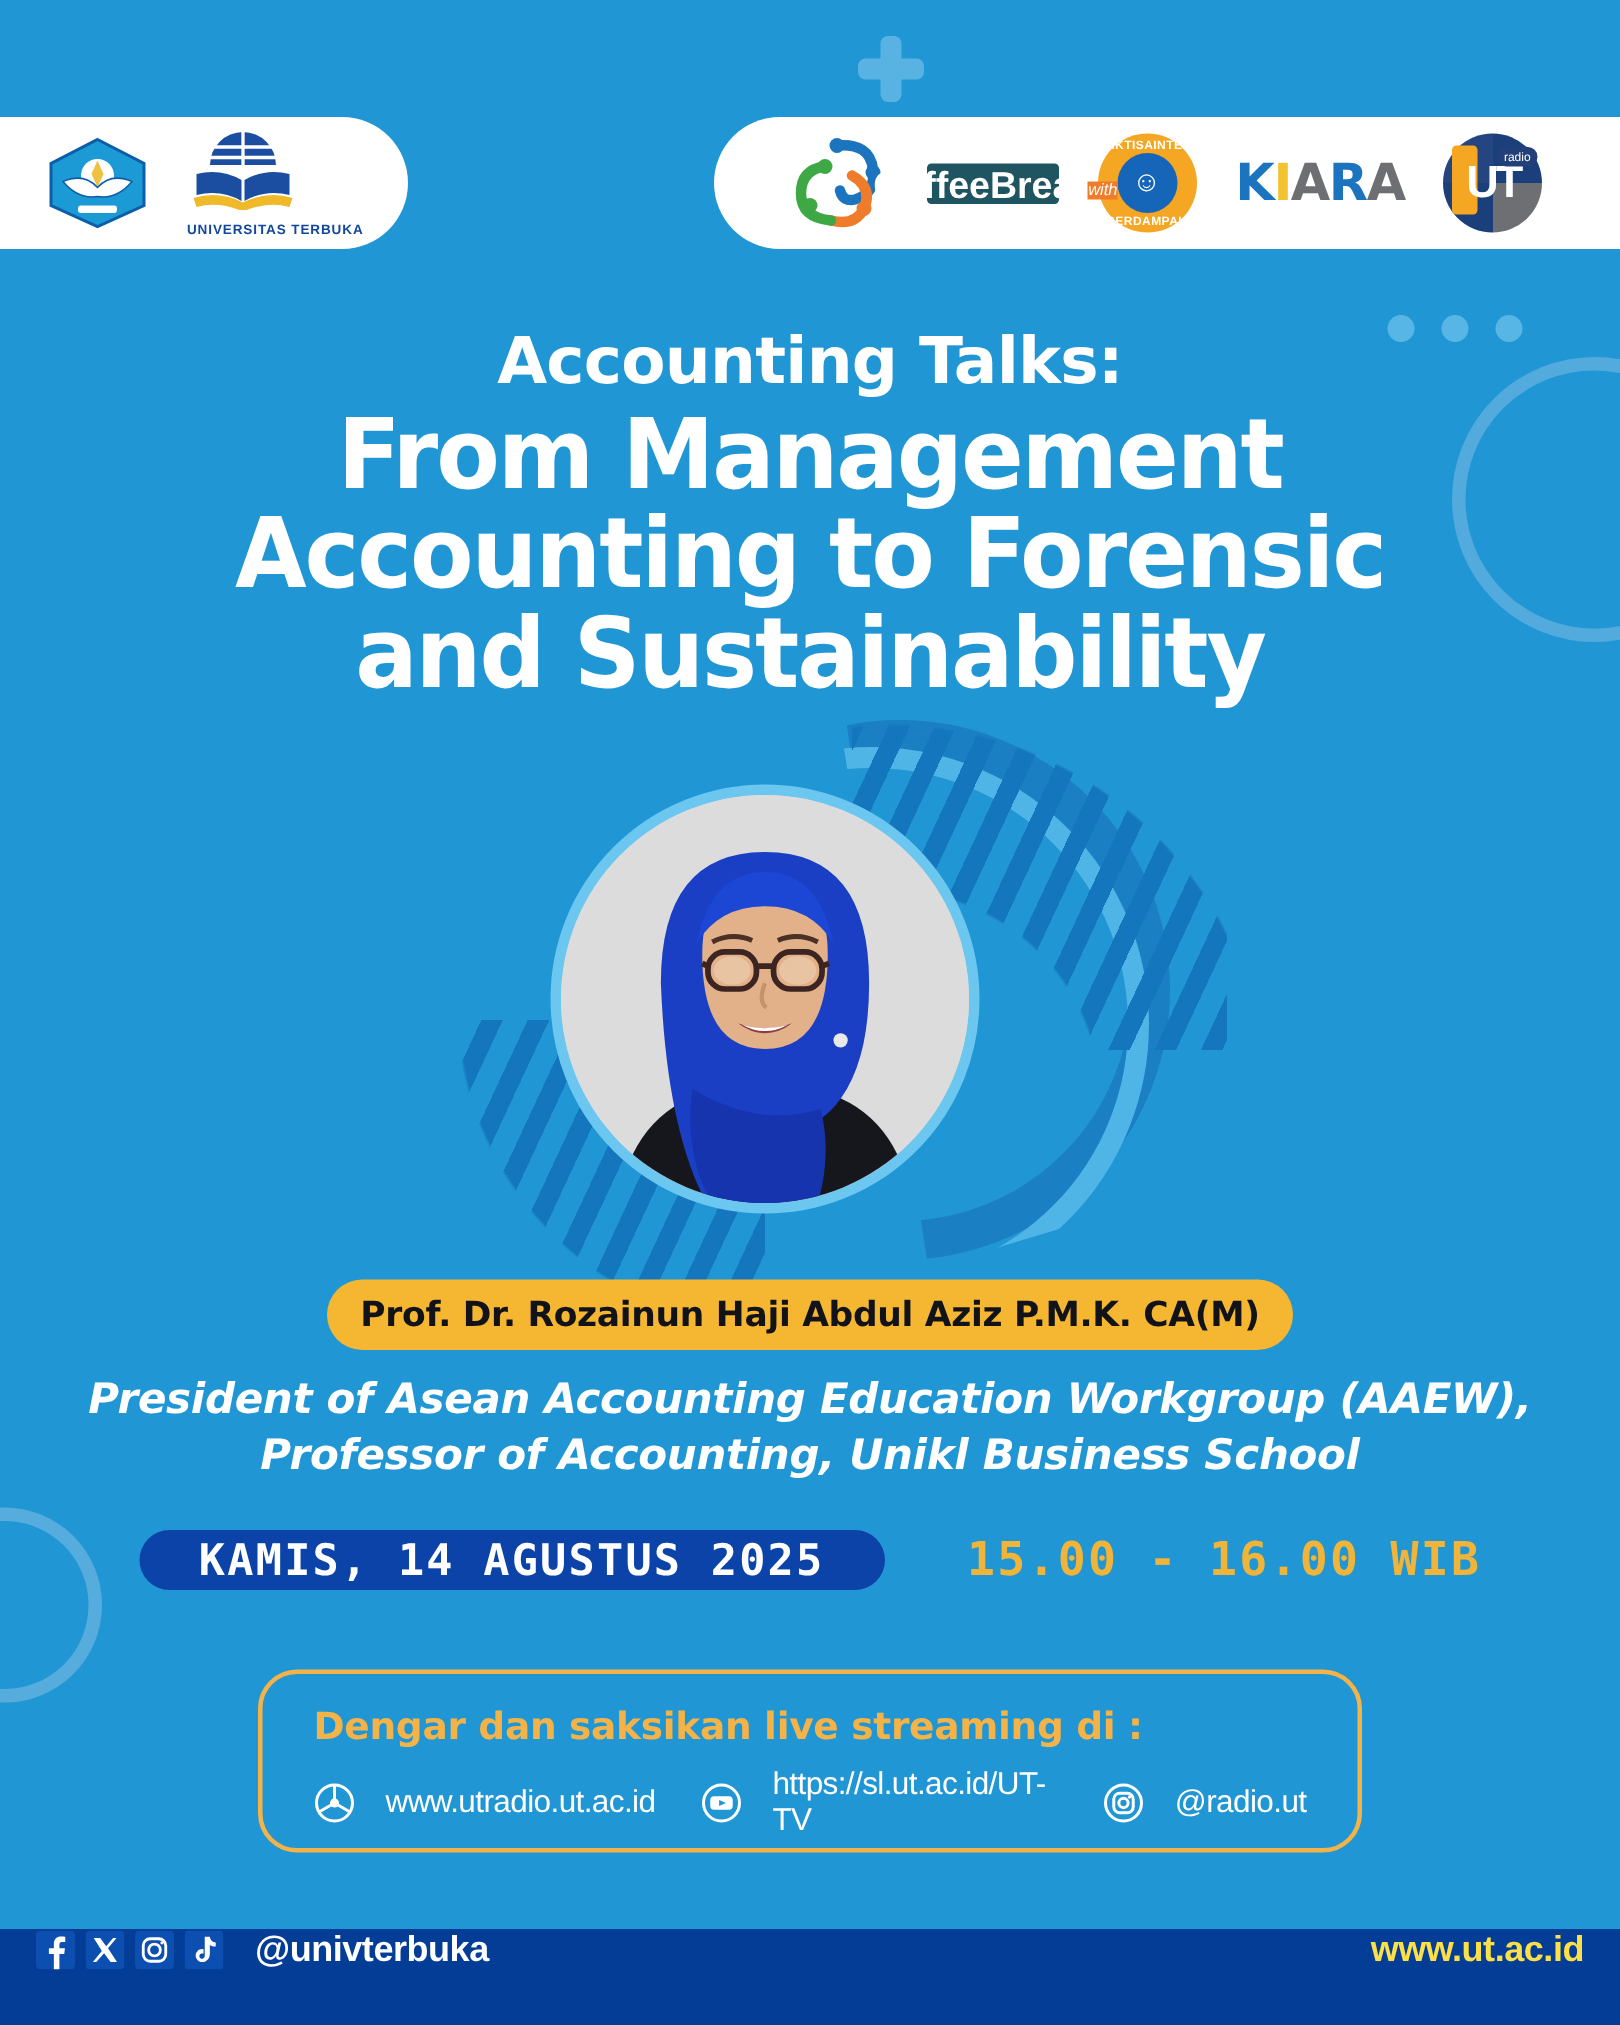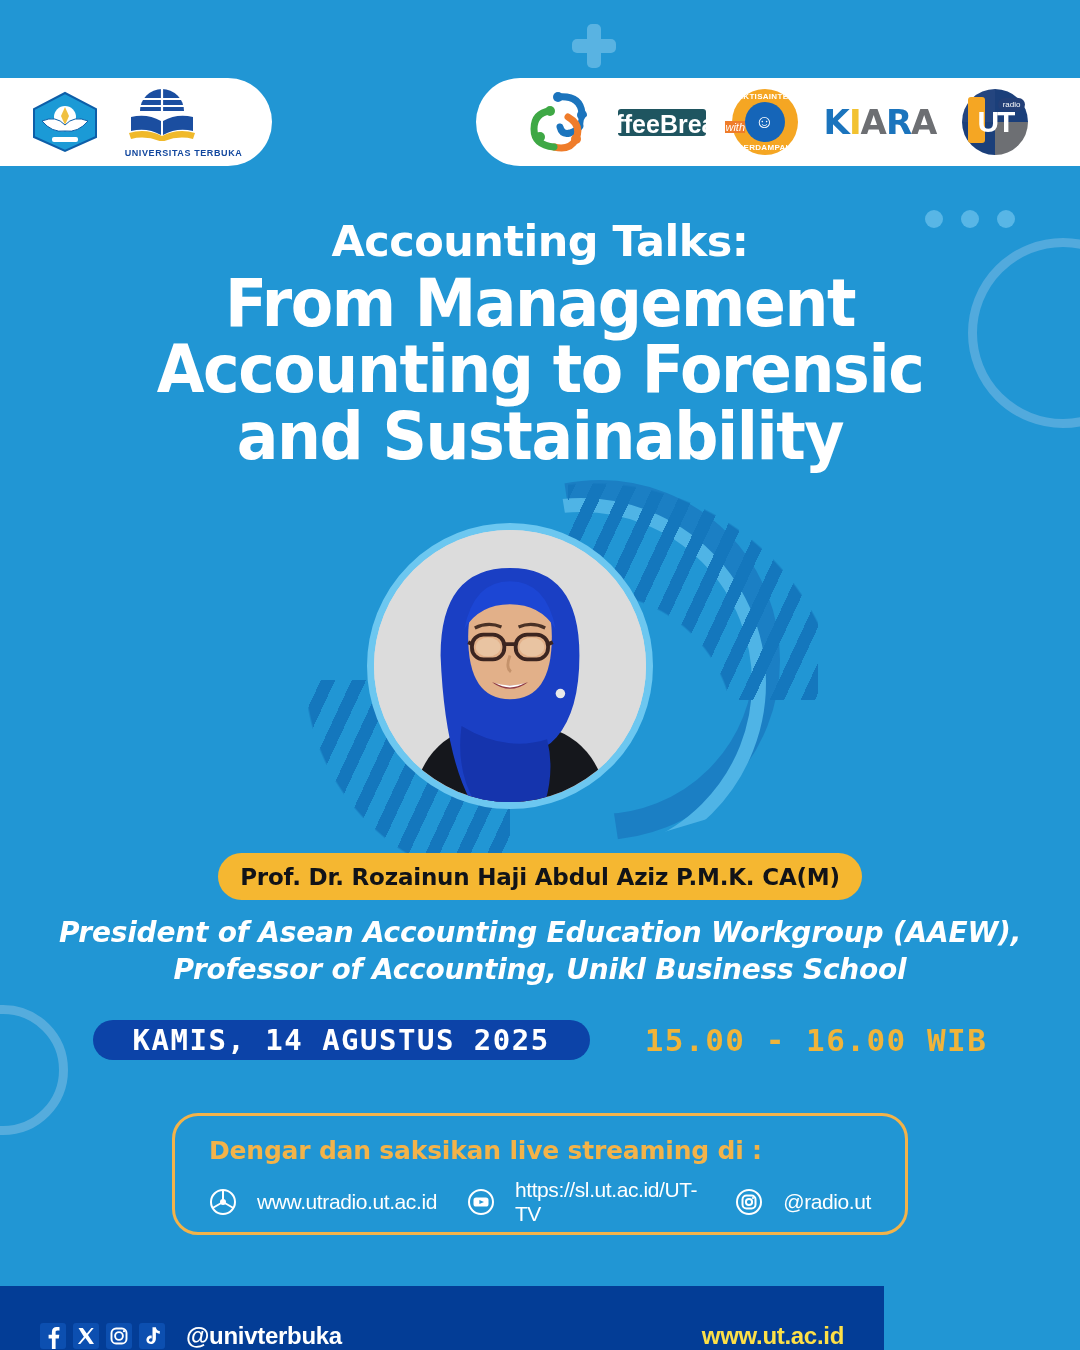--- a/index.html
+++ b/index.html
@@ -183,23 +183,23 @@
   .stream-title {
     color:#f3b349; font-weight:700; font-size:25px; letter-spacing:-.2px;
     font-family:"DejaVu Sans", sans-serif;
   }
   .stream-links { display:flex; align-items:center; gap:30px; margin-top:13px; }
   .stream-item { display:flex; align-items:center; gap:20px; color:#fff; font-size:21px; letter-spacing:-.4px; }
   .ico { width:28px; height:28px; flex:0 0 28px; }
 
   
   .footer {
-    position:absolute; left:0; bottom:0; width:884px; height:64px;
-    background:#033d96; display:flex; align-items:flex-end;
-    justify-content:space-between; padding:0 40px;
+    position:absolute; left:0; bottom:0; width:1080px; height:64px;
+    background:#033d96; display:flex; align-items:flex-start;
+    justify-content:space-between; padding:0 24px;
   }
   .social-row { display:flex; align-items:center; gap:7px; }
   .social-row .sico { width:26px; height:26px; }
   .social-handle { color:#fff; font-weight:700; font-size:24px; margin-left:14px; letter-spacing:-.3px; }
   .footer-site { color:#fde047; font-weight:700; font-size:24px; letter-spacing:-.3px; }
 </style>
 </head>
 <body>
 
 <div class="deco plus">

